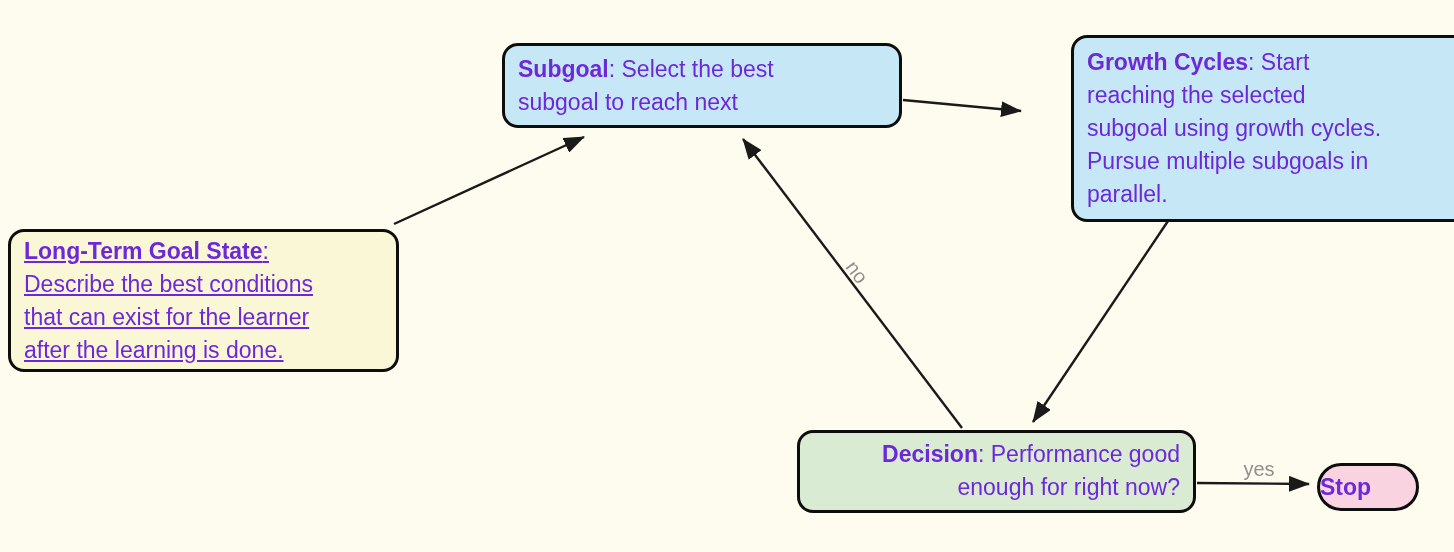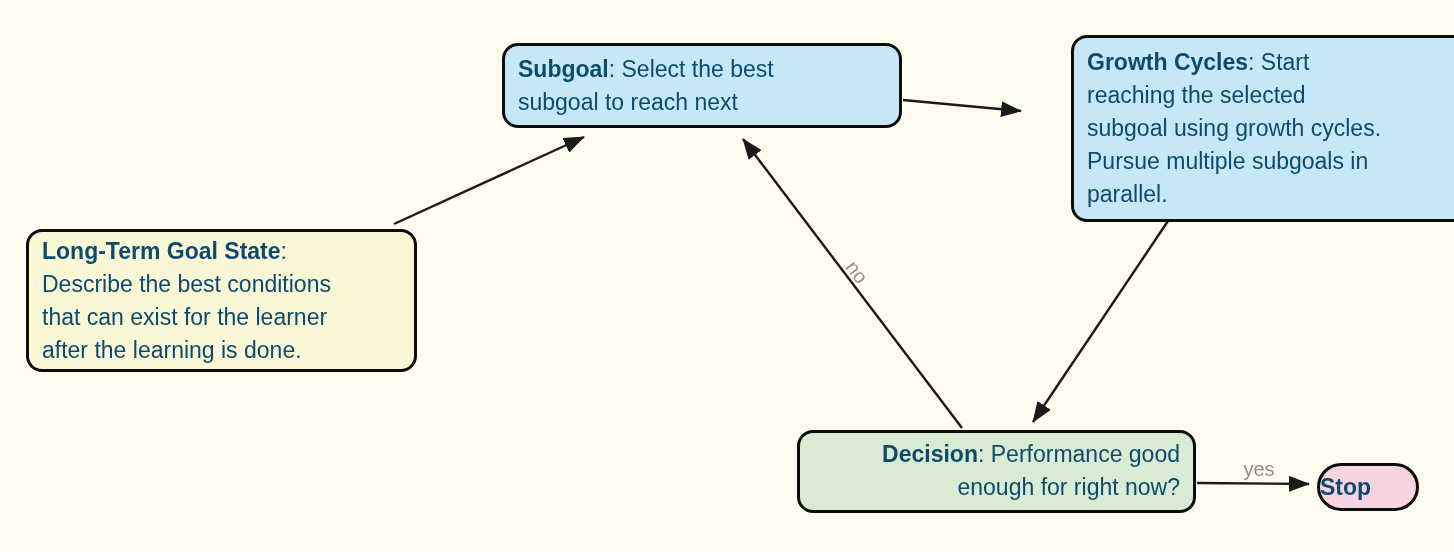--- a/index.html
+++ b/index.html
@@ -24,29 +24,29 @@
     stroke: #1a1a1a;
     stroke-width: 2.4;
   }
   .node {
     position: absolute;
     box-sizing: border-box;
     border: 3.5px solid #0d0d0d;
     border-radius: 16px;
     font-size: 23px;
     line-height: 33px;
-    color: #0c4a6e;
+    color: #6d28d9;
   }
   .node-title {
     font-weight: bold;
   }
   .node-body {
     white-space: pre-line;
   }
-  .node-ltg      { left: 26px;   top: 229px; width: 391px; height: 143px; padding: 3px 13px; }
+  .node-ltg      { left: 8px;   top: 229px; width: 391px; height: 143px; padding: 3px 13px; text-decoration: underline; }
   .node-subgoal  { left: 502px;  top: 43px;  width: 400px; height: 85px;  padding: 7px 13px; }
   .node-growth   { left: 1028px; top: 35px;  width: 402px; height: 187px; padding: 8px 13px; }
   .node-decision { left: 797px;  top: 430px; width: 399px; height: 83px;  padding: 5px 13px; text-align: right; }
   .node-stop {
     left: 1317px; top: 463px; width: 102px; height: 48px;
     border-radius: 24px;
     display: flex;
     align-items: center;
     font-weight: bold;
   }

